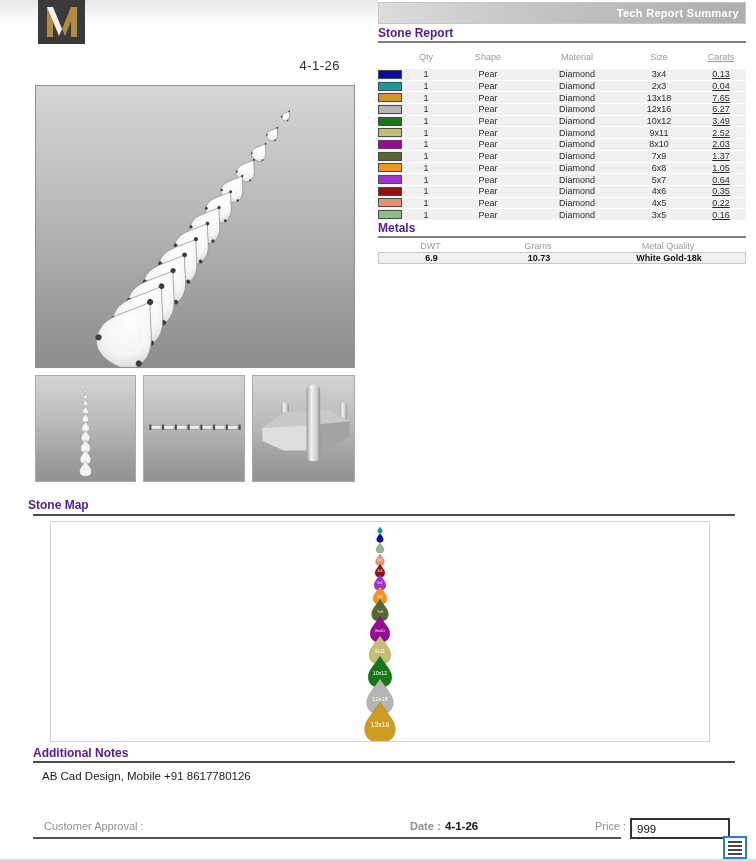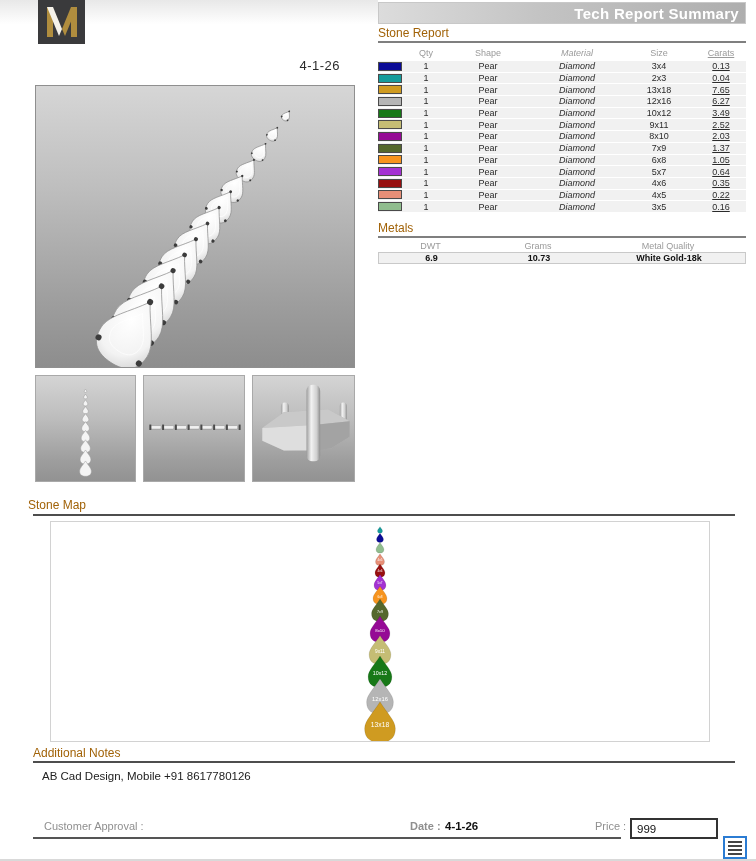--- a/index.html
+++ b/index.html
@@ -9,39 +9,39 @@
 
   
   .top-band { position:absolute; left:0; top:0; width:378px; height:44px;
               background:linear-gradient(180deg,#e8e8e8 0%,#ffffff 55%); }
   .logo { position:absolute; left:38px; top:0; width:47px; height:44px; background:#3a3a3c;
           display:flex; align-items:center; justify-content:center; }
   .logo svg { display:block; }
   .titlebar { position:absolute; left:378px; top:2px; width:368px; height:22px;
               background:linear-gradient(90deg,#dcdcdc 0%,#c3c3c3 45%,#aeaeae 100%);
               border:1px solid #c8c8c8; display:flex; align-items:center; justify-content:flex-end; }
-  .titlebar span { color:#ffffff; font-weight:bold; font-size:15px; padding-right:6px; letter-spacing:.3px; }
+  .titlebar span { color:#ffffff; font-weight:bold; font-size:11px; padding-right:6px; letter-spacing:.3px; }
 
   .design-no { position:absolute; left:240px; top:58px; width:100px; text-align:right;
                font-size:13px; color:#2b2b2b; letter-spacing:.5px; }
 
   
-  .sec-head { position:absolute; font-weight:normal; font-size:12px; color:#a16207; }
+  .sec-head { position:absolute; font-weight:bold; font-size:12px; color:#4c1d95; }
   .rule { position:absolute; background:#7f7f7f; height:2px; }
 
   
   .srtable { position:absolute; left:378px; top:44px; width:368px; font-size:9px; color:#8a8a8a; }
-  .sr-row { display:flex; align-items:center; height:17px; }
+  .sr-row { display:flex; align-items:center; height:25px; }
   .sr-head { color:#9a9a9a; }
   .sr-data { background:#f1f1f1; height:10.7px; margin-bottom:1px; color:#2b2b2b; }
   .c-sw { width:30px; display:flex; align-items:center; }
   .c-sw .sw { width:24px; height:9px; border:1px solid #4a4a4a; }
   .c-qty { width:36px; text-align:center; }
   .c-shape { width:88px; text-align:center; }
-  .c-mat { width:90px; text-align:center;font-style:italic; }
+  .c-mat { width:90px; text-align:center; }
   .c-size { width:74px; text-align:center; }
   .c-car { width:50px; text-align:center;text-decoration:underline; }
 
   
   .mttable { position:absolute; left:378px; top:240px; width:368px; font-size:9px; }
   .mt-head { display:flex; height:12px; color:#9a9a9a; align-items:center; }
   .mt-data { display:flex; height:12px; align-items:center; background:#f1f1f1;
              border:1px solid #c9c9c9; color:#111; font-weight:bold; }
   .m-dwt { width:105px; text-align:center; }
   .m-gr { width:110px; text-align:center; }
@@ -61,21 +61,21 @@
   
   .mapbox { position:absolute; left:50px; top:521px; width:660px; height:221px;
             background:#fff; border:1px solid #d2d2d2; }
   .mapbox svg { display:block; width:100%; height:100%; }
 
   
   .note-text { position:absolute; left:42px; top:770px; font-size:11.5px; color:#222; }
   .foot-label { position:absolute; font-size:11px; color:#8f8f8f; }
   .foot-value { position:absolute; font-size:11.5px; color:#111; }
   .sig-line { position:absolute; left:33px; top:837px; width:588px; height:2px; background:#555; }
-  .price-box { position:absolute; left:630px; top:818px; width:88px; height:21px;
+  .price-box { position:absolute; left:630px; top:818px; width:100px; height:21px;
                border:2px solid #333; font-size:11.5px; color:#111; padding:0 5px;
                font-family:"Liberation Sans", sans-serif; background:#fff; }
   .menu-btn { position:absolute; left:723px; top:836px; width:24px; height:23px; background:#fff;
               border:2px solid #2b7cd3; display:flex; align-items:center; justify-content:center;
               cursor:pointer; }
   .menu-glyph { width:14px; }
   .menu-glyph div { height:2px; background:#444; margin:2px 0; }
 </style>
 </head>
 <body>

